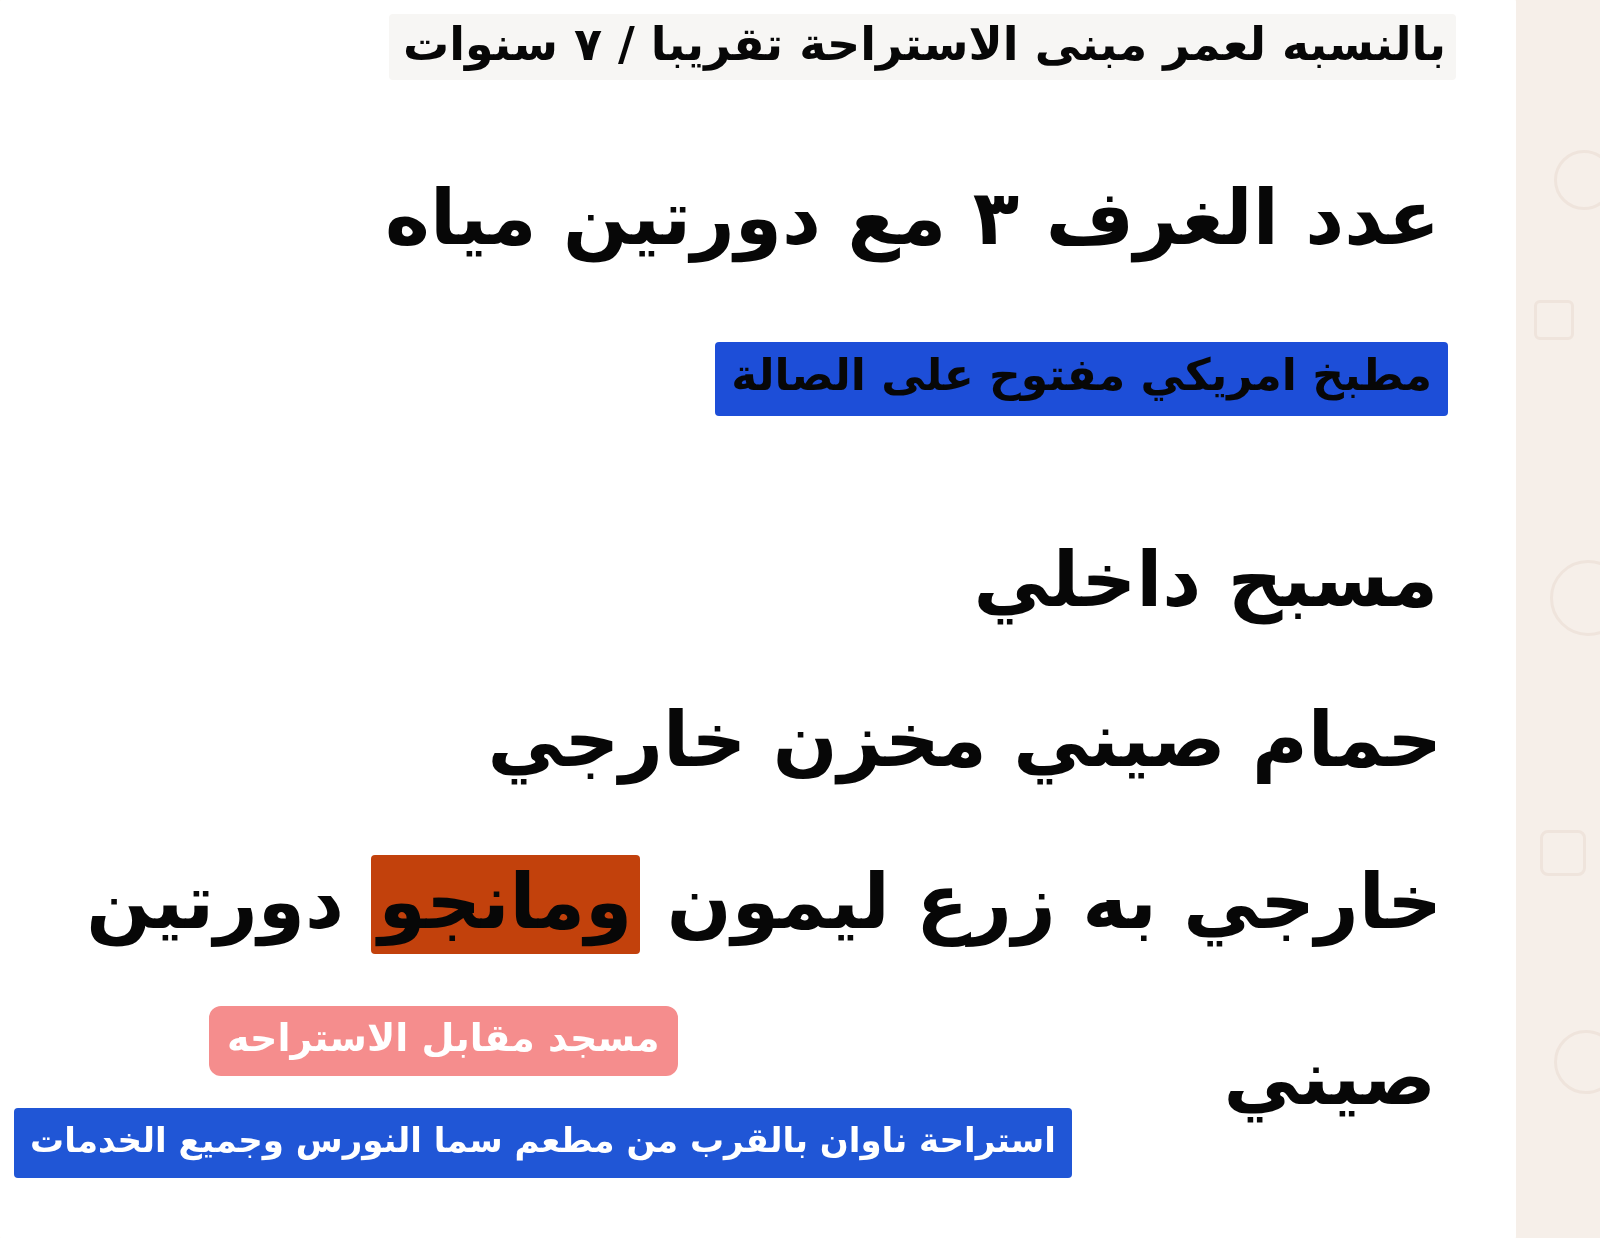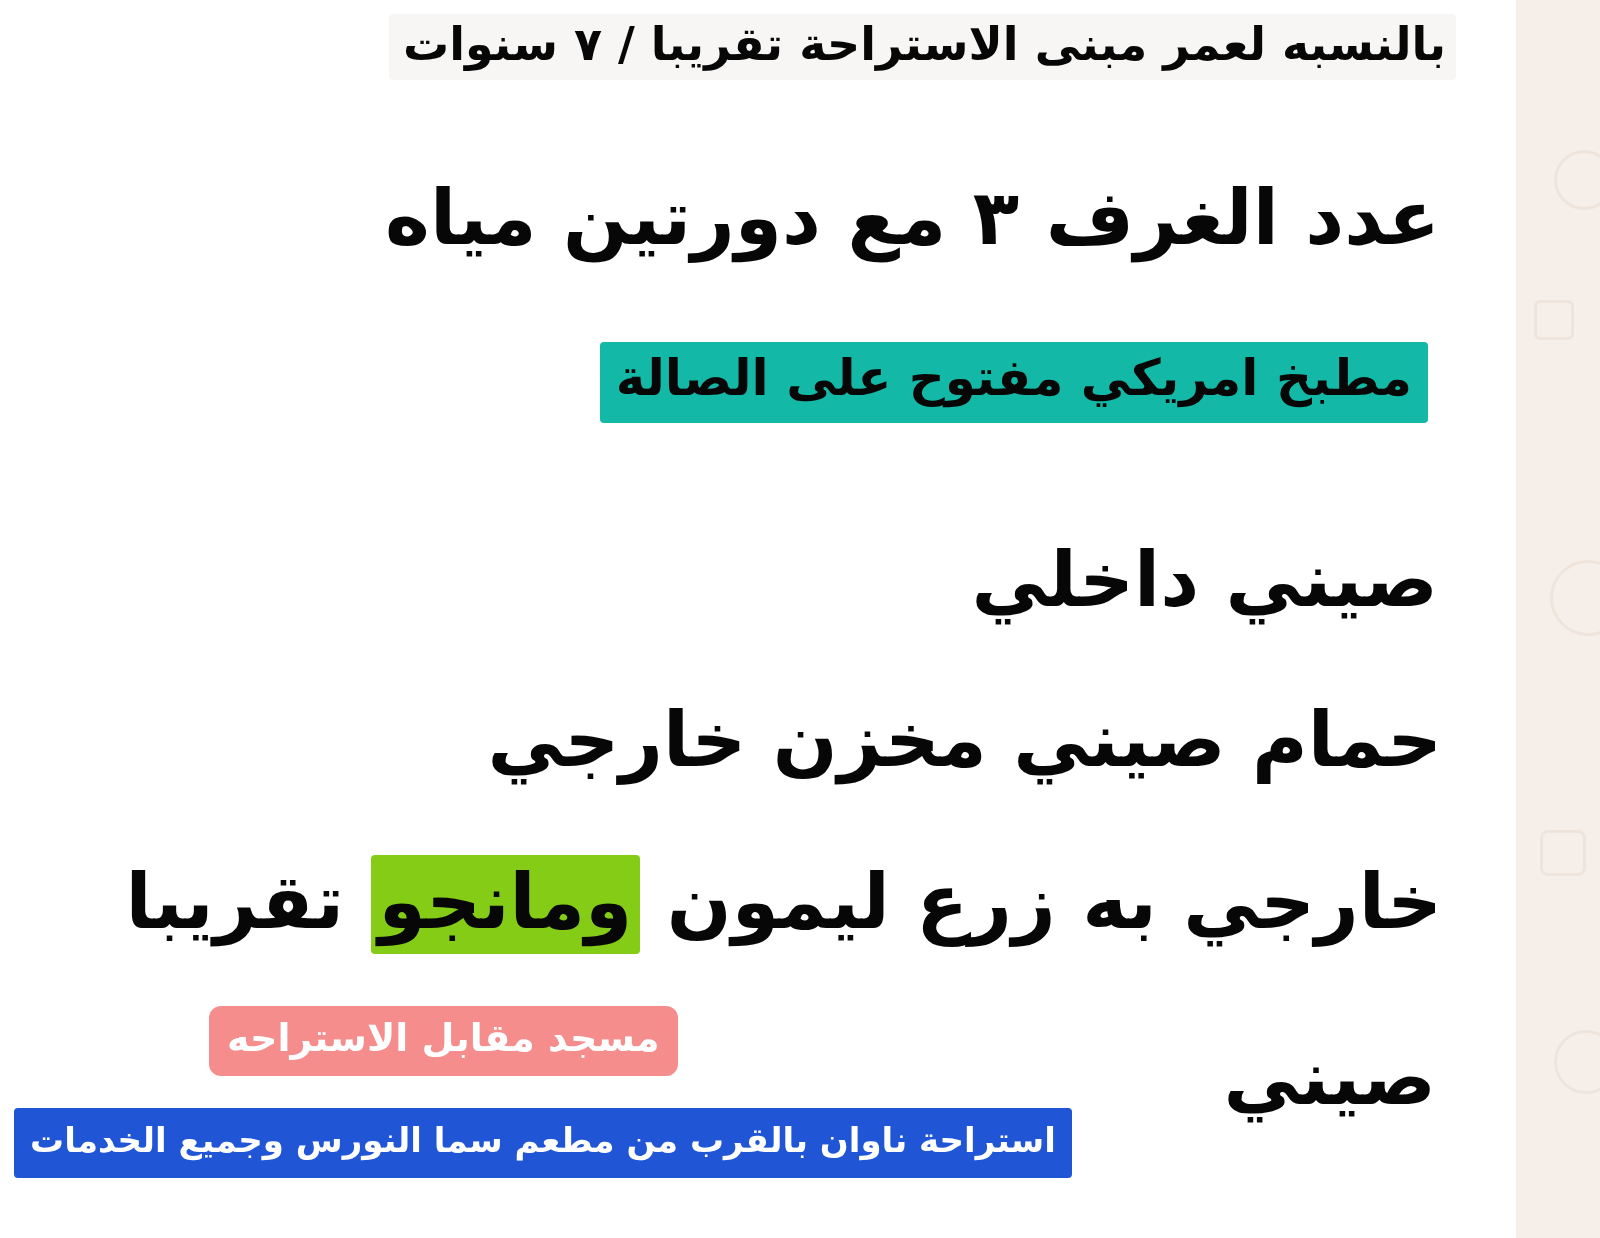--- a/index.html
+++ b/index.html
@@ -81,43 +81,43 @@
     padding: 6px 10px 12px 14px;
     border-radius: 4px;
   }
   .l1 {
     top: 178px;
     right: 76px;
     font-size: 76px;
   }
   .l2 {
     top: 342px;
-    right: 88px;
-    font-size: 50px;
-    background: #14b8a6;
+    right: 68px;
+    font-size: 44px;
+    background: #1d4ed8;
     padding: 10px 16px 18px 16px;
     border-radius: 4px;
   }
   .l3 {
     top: 540px;
     right: 78px;
     font-size: 76px;
   }
   .l4 {
     top: 700px;
     right: 74px;
     font-size: 76px;
   }
   .l5 {
     top: 862px;
     right: 74px;
     font-size: 76px;
   }
   .l5 .hl {
-    background: #84cc16;
+    background: #c2410c;
     padding: 2px 8px 8px 8px;
     border-radius: 4px;
   }
   .l6 {
     top: 1038px;
     right: 80px;
     font-size: 76px;
   }
 
   
@@ -162,26 +162,26 @@
   <div id="card">
 
     <div class="lines">
 
       <div class="line l0">بالنسبه لعمر مبنى الاستراحة تقريبا  /  ٧ سنوات</div>
 
       <div class="line l1">عدد الغرف ٣ مع دورتين مياه</div>
 
       <div class="line l2">مطبخ امريكي  مفتوح على الصالة</div>
 
-      <div class="line l3">صيني داخلي</div>
+      <div class="line l3">مسبح داخلي</div>
 
       <div class="line l4">حمام صيني مخزن خارجي</div>
 
       <div class="line l5">
-        <span>خارجي به زرع ليمون </span><span class="hl">ومانجو</span><span> تقريبا</span>
+        <span>خارجي به زرع ليمون </span><span class="hl">ومانجو</span><span> دورتين</span>
       </div>
 
       <div class="line l6">صيني</div>
 
     </div>
 
     <div class="tag tag-mosque">مسجد مقابل الاستراحه</div>
 
   </div>
 

